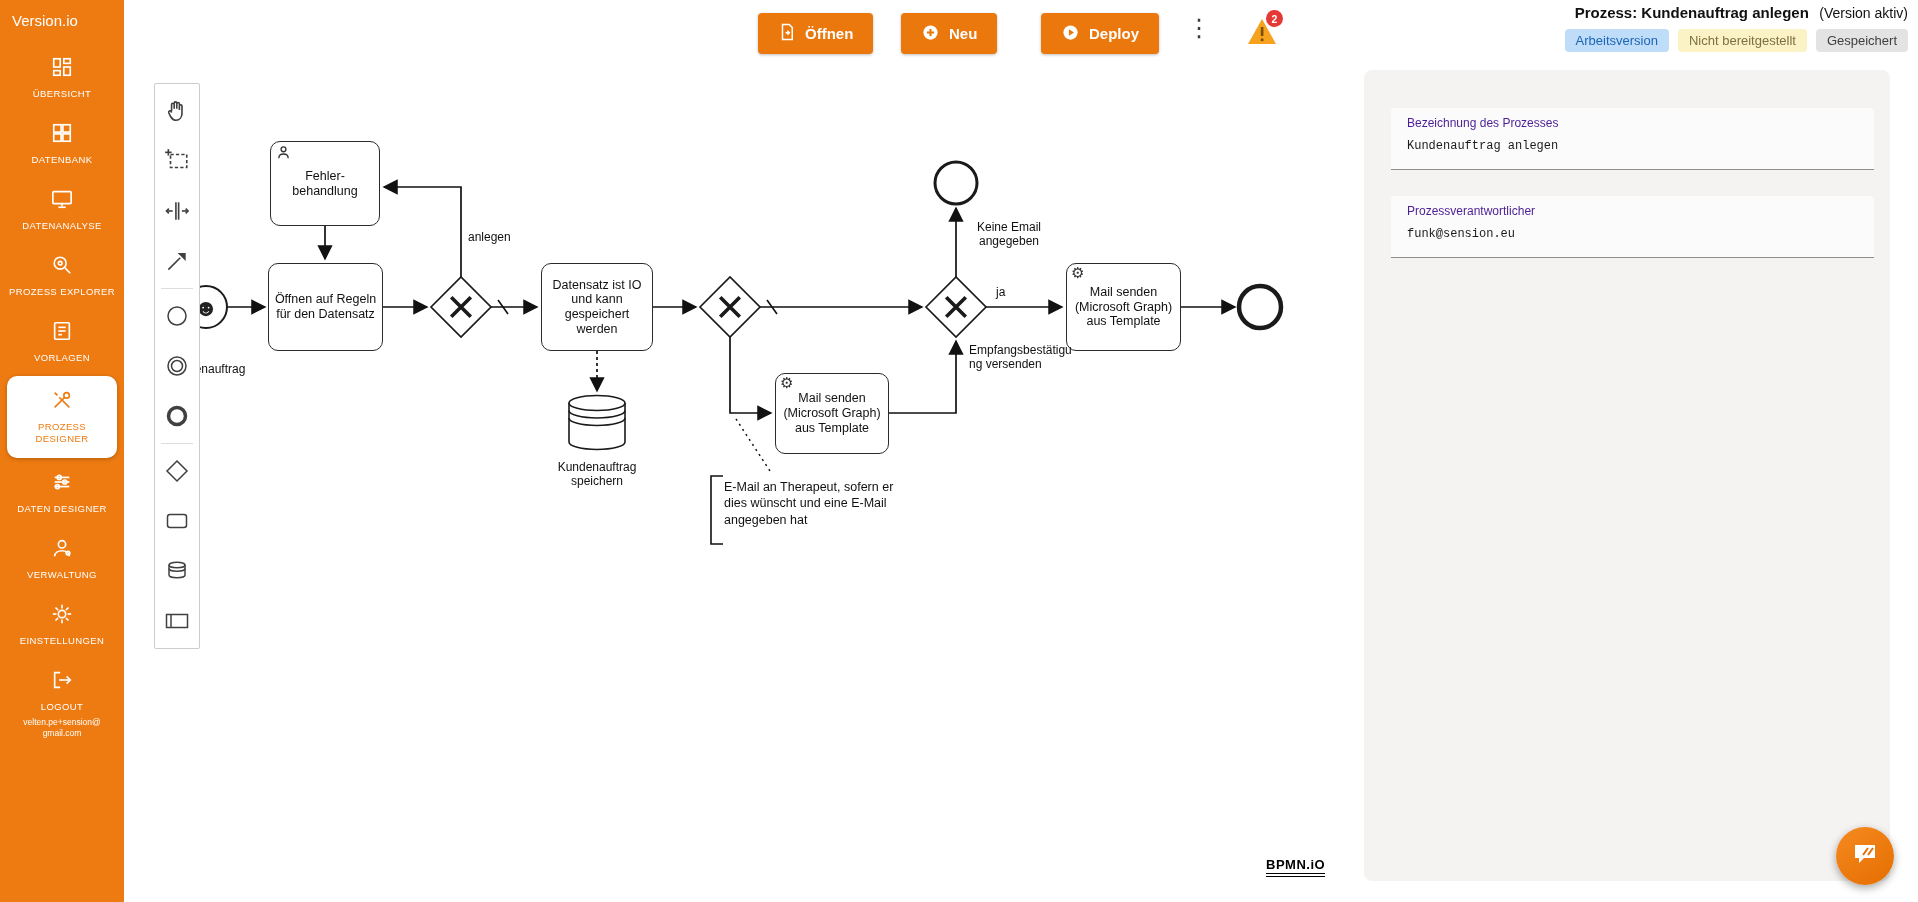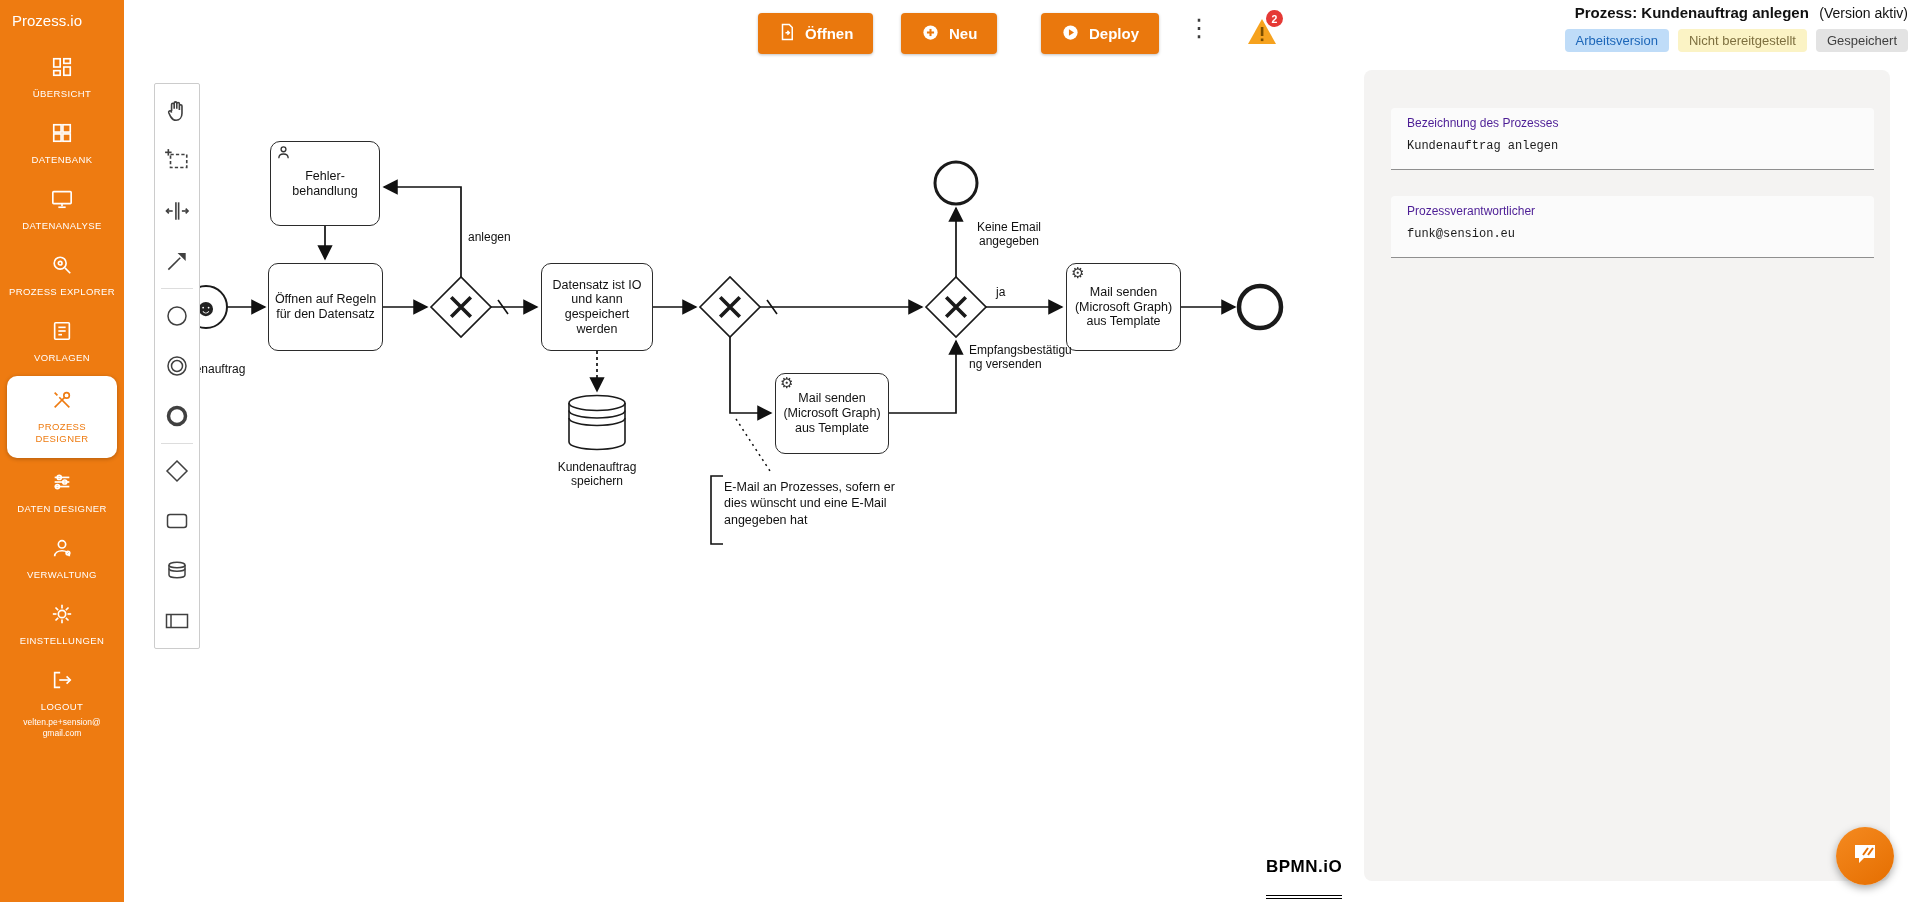--- a/index.html
+++ b/index.html
@@ -59,22 +59,22 @@
   
   .task { position:absolute; border:1.5px solid #2b2b2b; border-radius:10px; background:#fff;
           display:flex; align-items:center; justify-content:center; text-align:center;
           font-size:12.5px; line-height:1.18; color:#111; padding:5px; z-index:2; cursor:pointer; }
   .task .gear { position:absolute; left:4px; top:0px; font-size:15px; color:#333; }
   .task .person { position:absolute; left:5px; top:3px; }
   .flabel { position:absolute; font-size:12px; color:#111; z-index:2; line-height:1.2; }
   .center { text-align:center; }
   .anno-text { position:absolute; left:600px; top:412px; width:172px; font-size:12.5px;
                line-height:1.3; color:#111; z-index:2; }
-  .watermark { position:absolute; left:1142px; top:790px; font-size:17px; font-weight:bold;
-               letter-spacing:.5px; color:#000; border-bottom:4px double #000; padding-bottom:18px;
+  .watermark { position:absolute; left:1142px; top:790px; font-size:13px; font-weight:bold;
+               letter-spacing:.5px; color:#000; border-bottom:4px double #000; padding-bottom:1px;
                z-index:2; cursor:pointer; }
 
   
   .props { position:absolute; left:1364px; top:70px; width:526px; height:811px;
            background:#F4F3F2; border-radius:8px; z-index:10; }
   .field { position:absolute; left:27px; width:483px; height:62px; background:#FBFBFB;
            border-bottom:1px solid #8F8F8F; border-radius:4px 4px 0 0; padding:8px 16px 0; }
   .field .flab { font-size:12px; color:#4c1d95; margin-bottom:5px; }
   .field input { width:100%; border:none; outline:none; background:transparent; font-size:12px;
                  color:#1b1b1b; font-family:Liberation Mono, monospace; }
@@ -83,21 +83,21 @@
   
   .fab { position:absolute; left:1836px; top:827px; width:58px; height:58px; border-radius:50%;
          background:linear-gradient(145deg,#F58A20,#E56E00); z-index:30; cursor:pointer;
          display:flex; align-items:center; justify-content:center;
          box-shadow:0 3px 8px rgba(0,0,0,.35); }
 </style>
 </head>
 <body>
 
 <div class="sidebar">
-  <div class="logo">Prozess.io</div>
+  <div class="logo">Version.io</div>
   <div class="nav">
     <div class="nav-item">
       <span><svg width="22" height="22" viewBox="0 0 24 24">
             <rect x="3" y="3" width="7" height="9"></rect>
             <rect x="14" y="3" width="7" height="5"></rect>
             <rect x="14" y="12" width="7" height="9"></rect>
             <rect x="3" y="16" width="7" height="5"></rect>
           </svg></span>
       <span class="nav-label">ÜBERSICHT</span>
     </div>
@@ -387,21 +387,21 @@
     <span class="gear">⚙</span>
     <span>Mail senden (Microsoft Graph) aus Template</span>
   </div>
 
   <div class="flabel center" style="left:12px;top:295px;width:140px;">Kundenauftrag</div>
   <div class="flabel" style="left:344px;top:163px;">anlegen</div>
   <div class="flabel center" style="left:413px;top:393px;width:120px;">Kundenauftrag speichern</div>
   <div class="flabel center" style="left:842px;top:153px;width:86px;">Keine Email angegeben</div>
   <div class="flabel" style="left:872px;top:218px;">ja</div>
   <div class="flabel" style="left:845px;top:276px;width:108px;overflow-wrap:anywhere;">Empfangsbestätigung versenden</div>
-  <div class="anno-text">E-Mail an Prozesses, sofern er dies wünscht und eine E-Mail angegeben hat</div>
+  <div class="anno-text">E-Mail an Therapeut, sofern er dies wünscht und eine E-Mail angegeben hat</div>
 
   <div class="watermark">BPMN.iO</div>
 </div>
 
 <div class="props">
   <div class="field" id="field-0">
     <div class="flab">Bezeichnung des Prozesses</div>
     <input type="text" value="Kundenauftrag anlegen" style="">
   </div>
   <div class="field" id="field-1">

